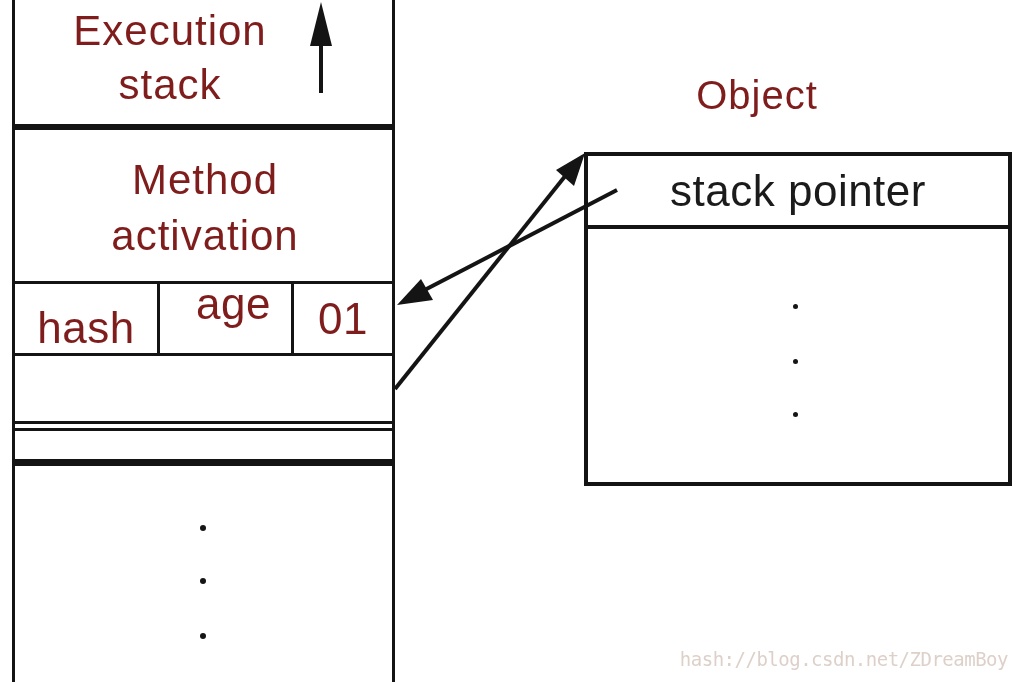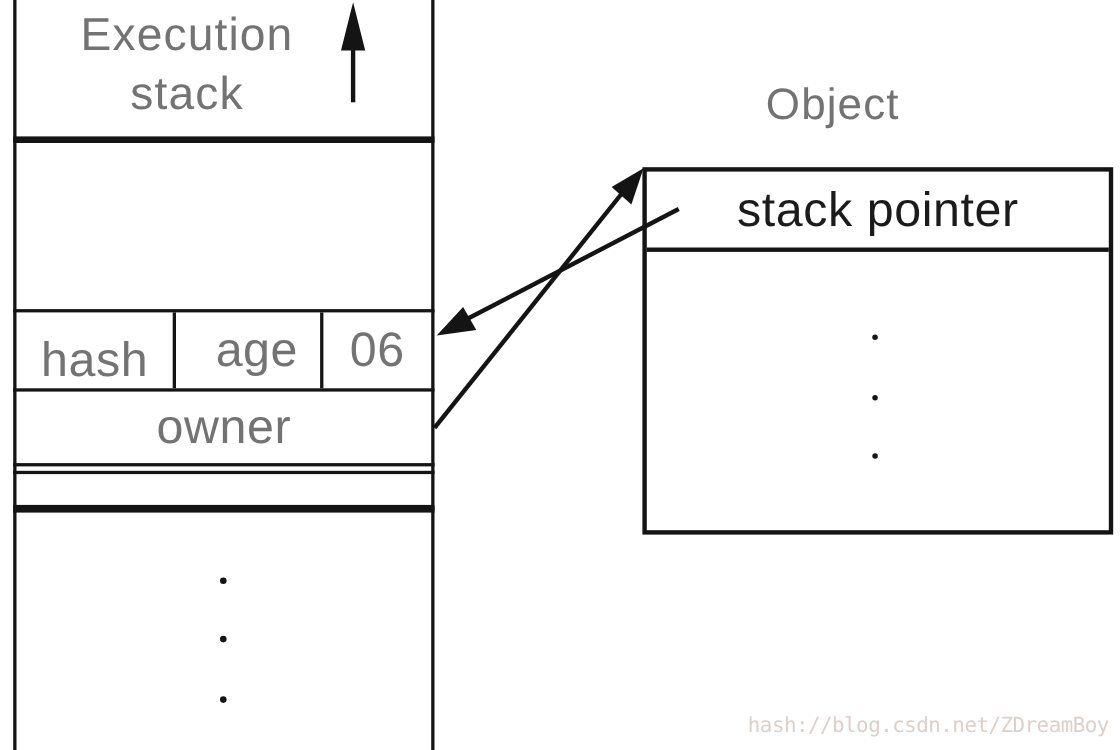--- a/index.html
+++ b/index.html
@@ -10,21 +10,21 @@
   html,body{margin:0;padding:0;background:#fff;}
   #canvas{
     position:relative;
     width:1018px;height:682px;
     background:var(--background);
     font-family:"Liberation Sans", sans-serif;
     color:#1b1b1b;
     overflow:hidden;
   }
   .hline,.vline{position:absolute;background:var(--line);}
-  .label{position:absolute;color:#737373;}
+  .label{position:absolute;color:#7f1d1d;}
   .center{display:flex;align-items:center;justify-content:center;text-align:center;}
   .cell{font-size:44px;white-space:nowrap;letter-spacing:0.5px;}
   .title{font-size:42px;line-height:54px;letter-spacing:1px;text-align:center;}
   .dot{position:absolute;background:#151515;border-radius:50%;}
   #object-box{
     position:absolute;left:584px;top:152px;width:420px;height:326px;
     border:4px solid var(--line);background:var(--background);
   }
   #object-pointer-row{
     width:100%;height:73px;border-bottom:4px solid var(--line);
@@ -50,25 +50,25 @@
   <div class="hline" style="left:12px;top:281px;width:383px;height:3px;"></div>
   <div class="hline" style="left:12px;top:353px;width:383px;height:3px;"></div>
   <div class="hline" style="left:12px;top:421px;width:383px;height:3px;"></div>
   <div class="hline" style="left:12px;top:428px;width:383px;height:3px;"></div>
   <div class="hline" style="left:12px;top:459px;width:383px;height:7px;"></div>
 
   <div class="vline" style="left:157px;top:284px;width:3px;height:69px;"></div>
   <div class="vline" style="left:291px;top:284px;width:3px;height:69px;"></div>
 
   <div class="label title" style="left:55px;top:4px;width:230px;">Execution stack</div>
+  <div class="label title" style="left:85px;top:152px;width:240px;line-height:56px;">Method activation</div>
 
   <div class="label center cell" style="left:15px;top:284px;width:142px;height:88px;border-radius:21px;">hash</div>
-  <div class="label center cell" style="left:160px;top:284px;width:147px;height:69px;">age</div>
-  <div class="label center cell" style="left:294px;top:284px;width:98px;height:69px;">06</div>
-  <div class="label center cell" style="left:15px;top:356px;width:377px;height:65px;">owner</div>
+  <div class="label center cell" style="left:160px;top:269px;width:147px;height:69px;">age</div>
+  <div class="label center cell" style="left:294px;top:284px;width:98px;height:69px;">01</div>
 
   <div class="dot" style="left:200px;top:525px;width:6px;height:6px;"></div>
   <div class="dot" style="left:200px;top:578px;width:6px;height:6px;"></div>
   <div class="dot" style="left:200px;top:633px;width:6px;height:6px;"></div>
 
   <div class="label title" style="left:657px;top:68px;width:200px;font-size:40px;">Object</div>
 
   <div id="object-box">
     <div id="object-pointer-row" class="center">stack pointer</div>
   </div>

